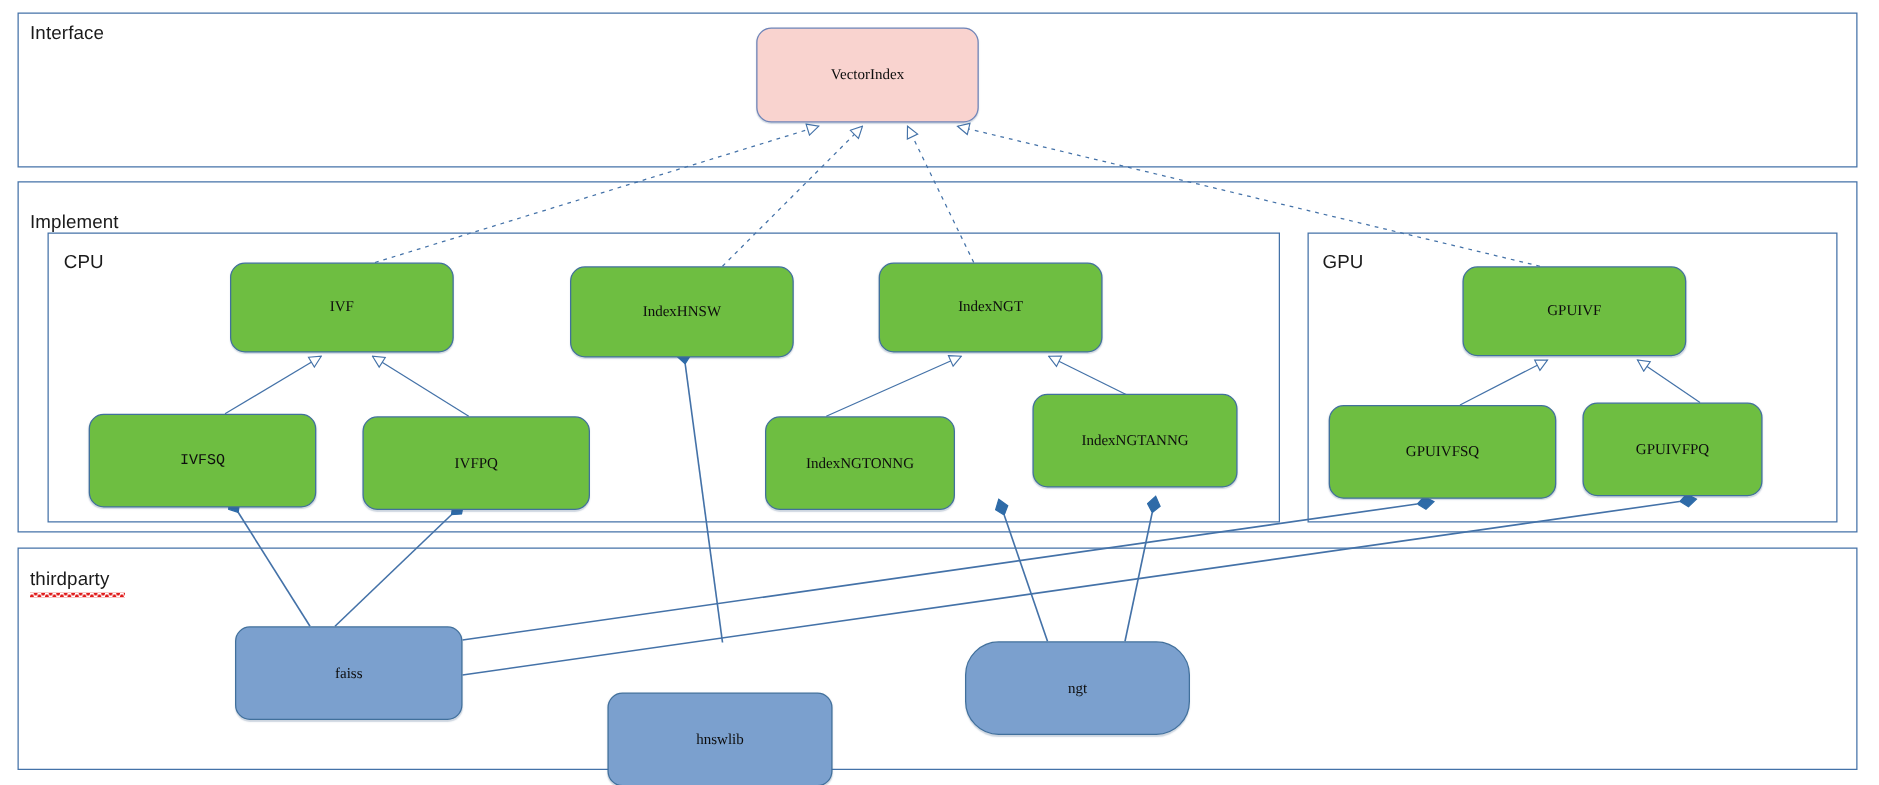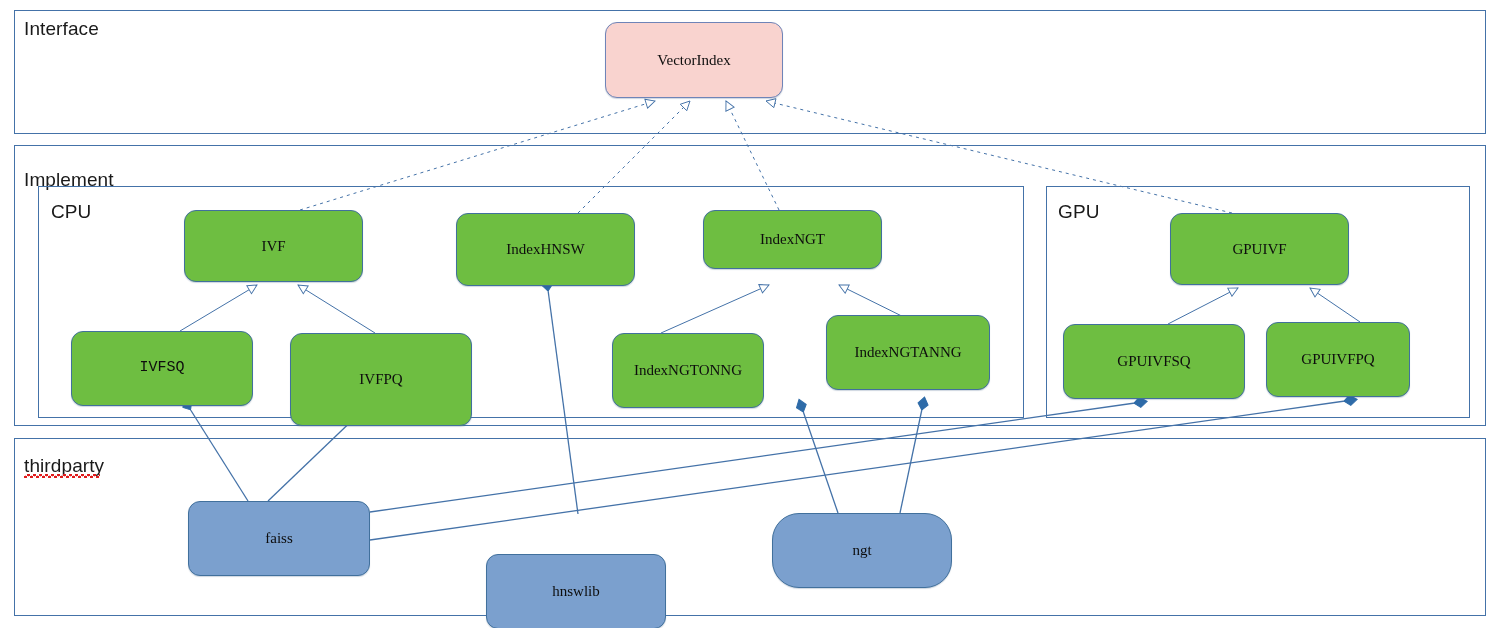--- a/index.html
+++ b/index.html
@@ -18,21 +18,21 @@
   
   .group {
     position: absolute;
     box-sizing: border-box;
     border: 1px solid #4472a8;
     background: transparent;
   }
   .group-title {
     position: absolute;
     font-family: "Liberation Sans", sans-serif;
-    font-size: 19px;
+    font-size: 15px;
     color: #1a1a1a;
     white-space: nowrap;
     letter-spacing: 0.1px;
   }
   .group-title.spell-error {
     text-decoration-color: #1a1a1a;
     text-underline-offset: 2px;
   }
   .spell-squiggle {
     position: absolute;
@@ -46,21 +46,21 @@
   
   .node {
     position: absolute;
     box-sizing: border-box;
     border: 1px solid #41709c;
     border-radius: 12px;
     display: flex;
     align-items: center;
     justify-content: center;
     font-family: "Liberation Serif", serif;
-    font-size: 15px;
+    font-size: 12px;
     color: #0d0d0d;
     text-align: center;
     line-height: 1.1;
     z-index: 5;
     box-shadow: 0 1px 1px rgba(60,90,130,0.25);
   }
   .node.iface  { background: #f9d3cf; border-color: #6f84b8; }
   .node.impl   { background: #6EBE41; border-color: #41709c; }
   .node.thirdp { background: #7BA0CE; border-color: #41709c; }
 
@@ -120,24 +120,24 @@
       <div class="group-title" style="left: 1058px; top: 201px;">GPU</div>
       <div class="group" style="left: 14px; top: 438px; width: 1472px; height: 178px;"></div>
       <div class="group-title spell-error" style="left: 24px; top: 455px;">thirdparty</div>
       <div class="spell-squiggle" style="left: 24px; top: 474px; width: 76px;"></div>
     </div>
 
   <div id="node-layer">
       <div class="node iface" style="left: 605px; top: 22px; width: 178px; height: 76px;">VectorIndex</div>
       <div class="node impl" style="left: 184px; top: 210px; width: 179px; height: 72px;">IVF</div>
       <div class="node impl" style="left: 456px; top: 213px; width: 179px; height: 73px;">IndexHNSW</div>
-      <div class="node impl" style="left: 703px; top: 210px; width: 179px; height: 59px;">IndexNGT</div>
+      <div class="node impl" style="left: 703px; top: 210px; width: 179px; height: 72px;">IndexNGT</div>
       <div class="node impl" style="left: 1170px; top: 213px; width: 179px; height: 72px;">GPUIVF</div>
       <div class="node impl" style="left: 71px; top: 331px; width: 182px; height: 75px; font-family: Liberation Mono, monospace;">IVFSQ</div>
-      <div class="node impl" style="left: 290px; top: 333px; width: 182px; height: 93px;">IVFPQ</div>
+      <div class="node impl" style="left: 290px; top: 333px; width: 182px; height: 75px;">IVFPQ</div>
       <div class="node impl" style="left: 612px; top: 333px; width: 152px; height: 75px;">IndexNGTONNG</div>
       <div class="node impl" style="left: 826px; top: 315px; width: 164px; height: 75px;">IndexNGTANNG</div>
       <div class="node impl" style="left: 1063px; top: 324px; width: 182px; height: 75px;">GPUIVFSQ</div>
       <div class="node impl" style="left: 1266px; top: 322px; width: 144px; height: 75px;">GPUIVFPQ</div>
       <div class="node thirdp" style="left: 188px; top: 501px; width: 182px; height: 75px;">faiss</div>
       <div class="node thirdp" style="left: 486px; top: 514px; width: 180px; height: 75px; margin-top: 40px;">hnswlib</div>
       <div class="node thirdp" style="left: 772px; top: 513px; width: 180px; height: 75px; border-radius: 27px;">ngt</div>
     </div>
 
 </div>

